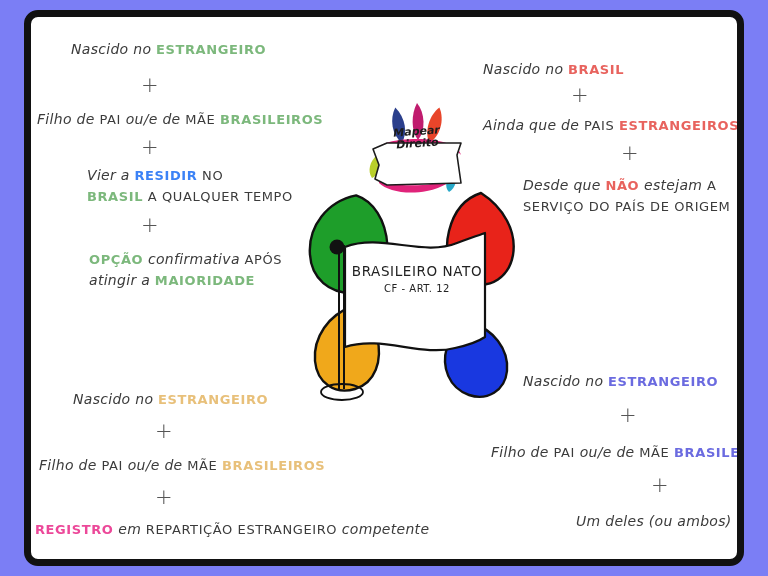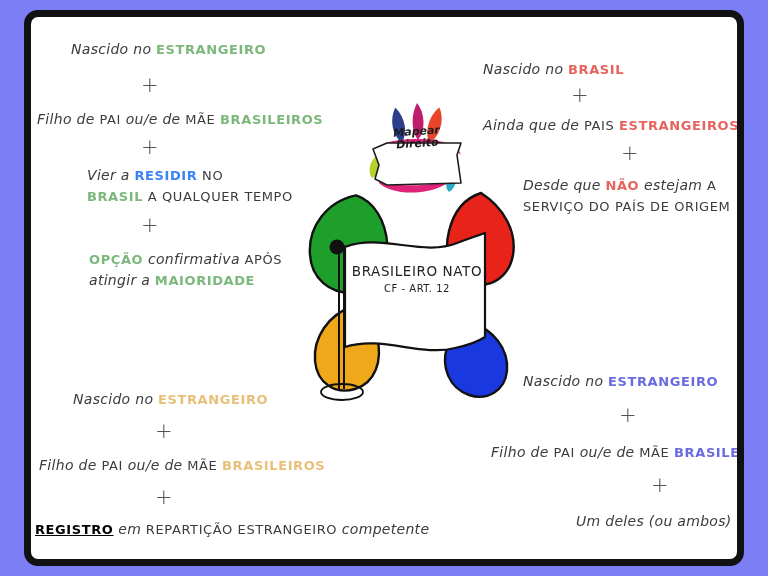--- a/index.html
+++ b/index.html
@@ -180,21 +180,21 @@
           </div>
           <div class="plus" style="left: 540px; top: 68px;">+</div>
           <div class="plus" style="left: 590px; top: 126px;">+</div>
           <div class="blk" style="left: 42px; top: 372px;">
             <span class="ln"><span class="w">Nascido no </span><span class="acc" style="color: rgb(232, 192, 122);">ESTRANGEIRO</span></span>
           </div>
           <div class="blk" style="left: 8px; top: 438px;">
             <span class="ln"><span class="w">Filho de </span><span class="c">PAI</span><span class="w"> ou/e de </span><span class="c">MÃE </span><span class="acc" style="color: rgb(232, 192, 122);">BRASILEIROS</span></span>
           </div>
           <div class="blk" style="left: 4px; top: 502px;">
-            <span class="ln"><span class="acc" style="color: #000000; text-decoration: underline;">REGISTRO</span><span class="w"> em </span><span class="c">REPARTIÇÃO  ESTRANGEIRO </span><span class="w">competente</span></span>
+            <span class="ln"><span class="acc" style="color: #ec4899;">REGISTRO</span><span class="w"> em </span><span class="c">REPARTIÇÃO  ESTRANGEIRO </span><span class="w">competente</span></span>
           </div>
           <div class="plus" style="left: 124px; top: 404px;">+</div>
           <div class="plus" style="left: 124px; top: 470px;">+</div>
           <div class="blk" style="left: 492px; top: 354px;">
             <span class="ln"><span class="w">Nascido no </span><span class="acc" style="color: rgb(107, 107, 224);">ESTRANGEIRO</span></span>
           </div>
           <div class="blk" style="left: 460px; top: 425px;">
             <span class="ln"><span class="w">Filho de </span><span class="c">PAI</span><span class="w"> ou/e de </span><span class="c">MÃE </span><span class="acc" style="color: rgb(107, 107, 224);">BRASILEIROS</span></span>
           </div>
           <div class="blk" style="left: 545px; top: 494px;">

